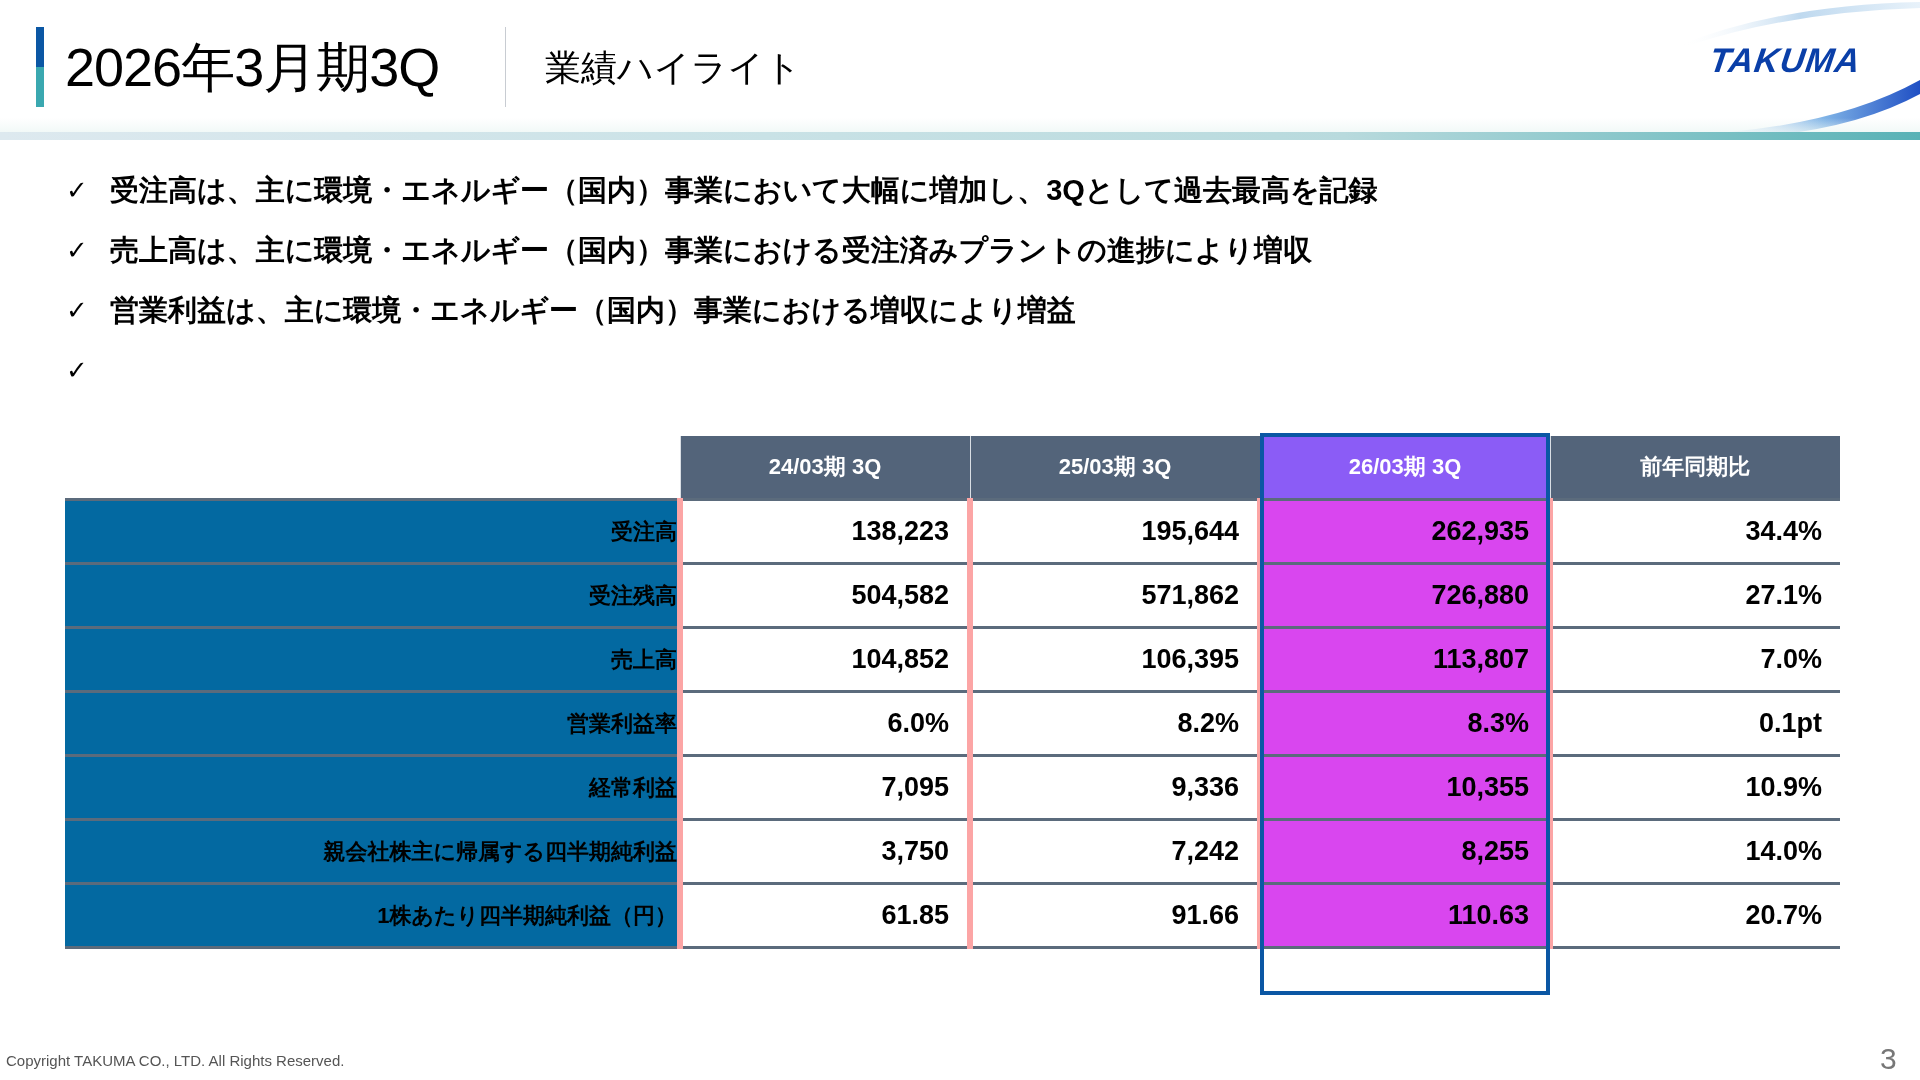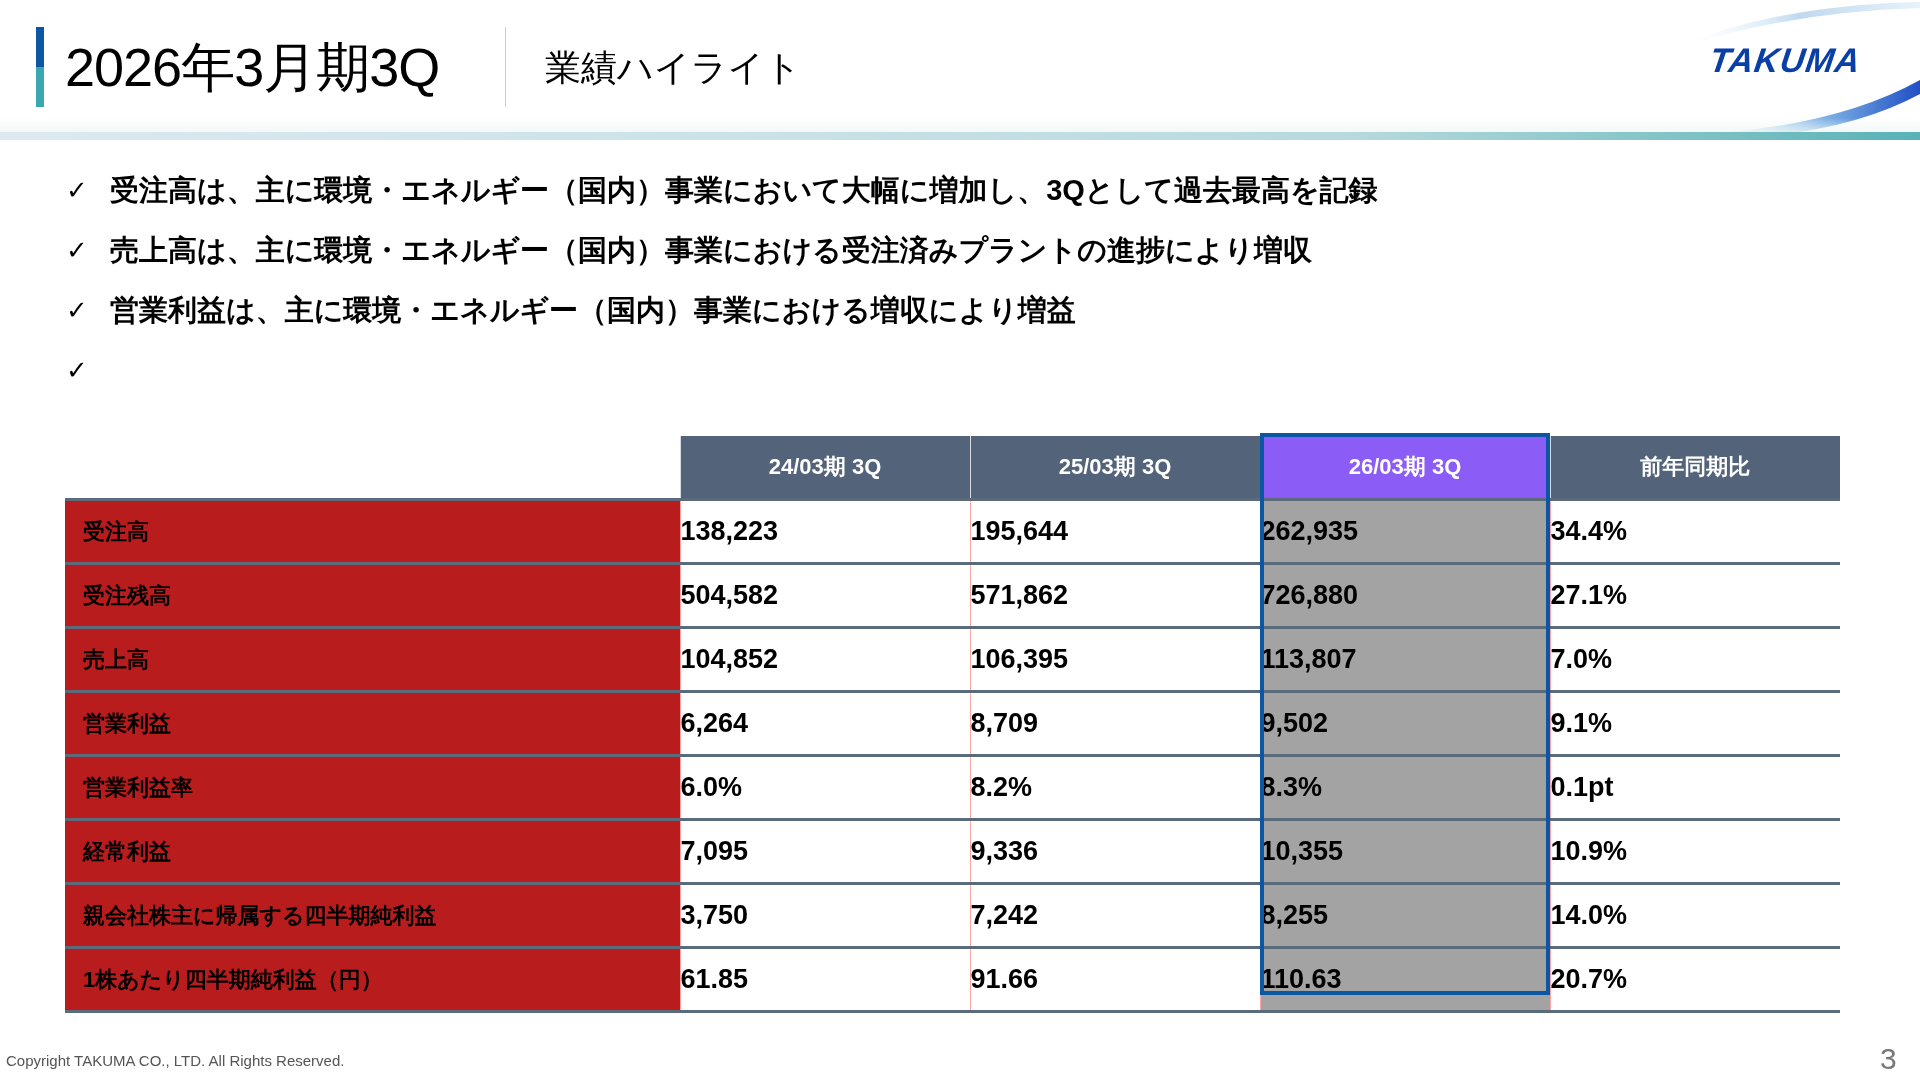--- a/index.html
+++ b/index.html
@@ -31,25 +31,25 @@
   .unit { position: absolute; left: 540px; top: 455px; width: 112px; text-align: right; font-size: 16px; font-weight: bold; }
 
   table.fin { position: absolute; left: 65px; top: 436px; border-collapse: collapse; table-layout: fixed; }
   table.fin th, table.fin td { padding: 0; margin-left: 19px; }
   table.fin col.c0 { width: 615px; }
   table.fin col.cN { width: 290px; }
   table.fin thead th { height: 62px; background: #53647a; color: #fff; font-size: 22px; font-weight: bold; text-align: center;
                         border-left: 1px solid #d9dee4; }
   table.fin thead th.blank { background: #fff; border-left: none; }
   table.fin thead th.hl { background: #8b5cf6; }
-  table.fin tbody td { height: 61px; border-top: 3px solid #5b6b7c; font-size: 27px; font-weight: bold; 
-                        padding-right: 18px; border-left: 1px solid #fca5a5; }
+  table.fin tbody td { height: 61px; border-top: 3px solid #5b6b7c; font-size: 27px; font-weight: bold; text-align: right;
+                        padding-right: 18px; border-left: 6px solid #fca5a5; }
   table.fin tbody tr:last-child td { border-bottom: 3px solid #5b6b7c; }
-  table.fin tbody td.lbl { background: #b91c1c; text-align: left; padding-left: 18px; padding-right: 0; font-size: 22px; border-left: none; }
-  table.fin tbody td.hl { background: #a3a3a3; }
+  table.fin tbody td.lbl { background: #0369a1; text-align: right; padding-left: 18px; padding-right: 0; font-size: 22px; border-left: none; }
+  table.fin tbody td.hl { background: #d946ef; }
   .hl-box { position: absolute; left: 1260px; top: 433px; width: 290px; height: 562px; border: 4px solid #0b57a4; box-sizing: border-box; pointer-events: none; }
 
   .copyright { position: absolute; left: 6px; top: 1052px; font-size: 15px; color: #555; white-space: nowrap; }
   .page-num { position: absolute; left: 1880px; top: 1042px; font-size: 30px; color: #777; }
 </style>
 </head>
 <body>
 
 <div class="accent-bar">
   <div class="top"></div>
@@ -136,27 +136,20 @@
       <td>27.1%</td>
     </tr>
     <tr>
       <td class="lbl">売上高</td>
       <td>104,852</td>
       <td>106,395</td>
       <td class="hl">113,807</td>
       <td>7.0%</td>
     </tr>
     <tr>
-      <td class="lbl">営業利益</td>
-      <td>6,264</td>
-      <td>8,709</td>
-      <td class="hl">9,502</td>
-      <td>9.1%</td>
-    </tr>
-    <tr>
       <td class="lbl">営業利益率</td>
       <td>6.0%</td>
       <td>8.2%</td>
       <td class="hl">8.3%</td>
       <td>0.1pt</td>
     </tr>
     <tr>
       <td class="lbl">経常利益</td>
       <td>7,095</td>
       <td>9,336</td>

